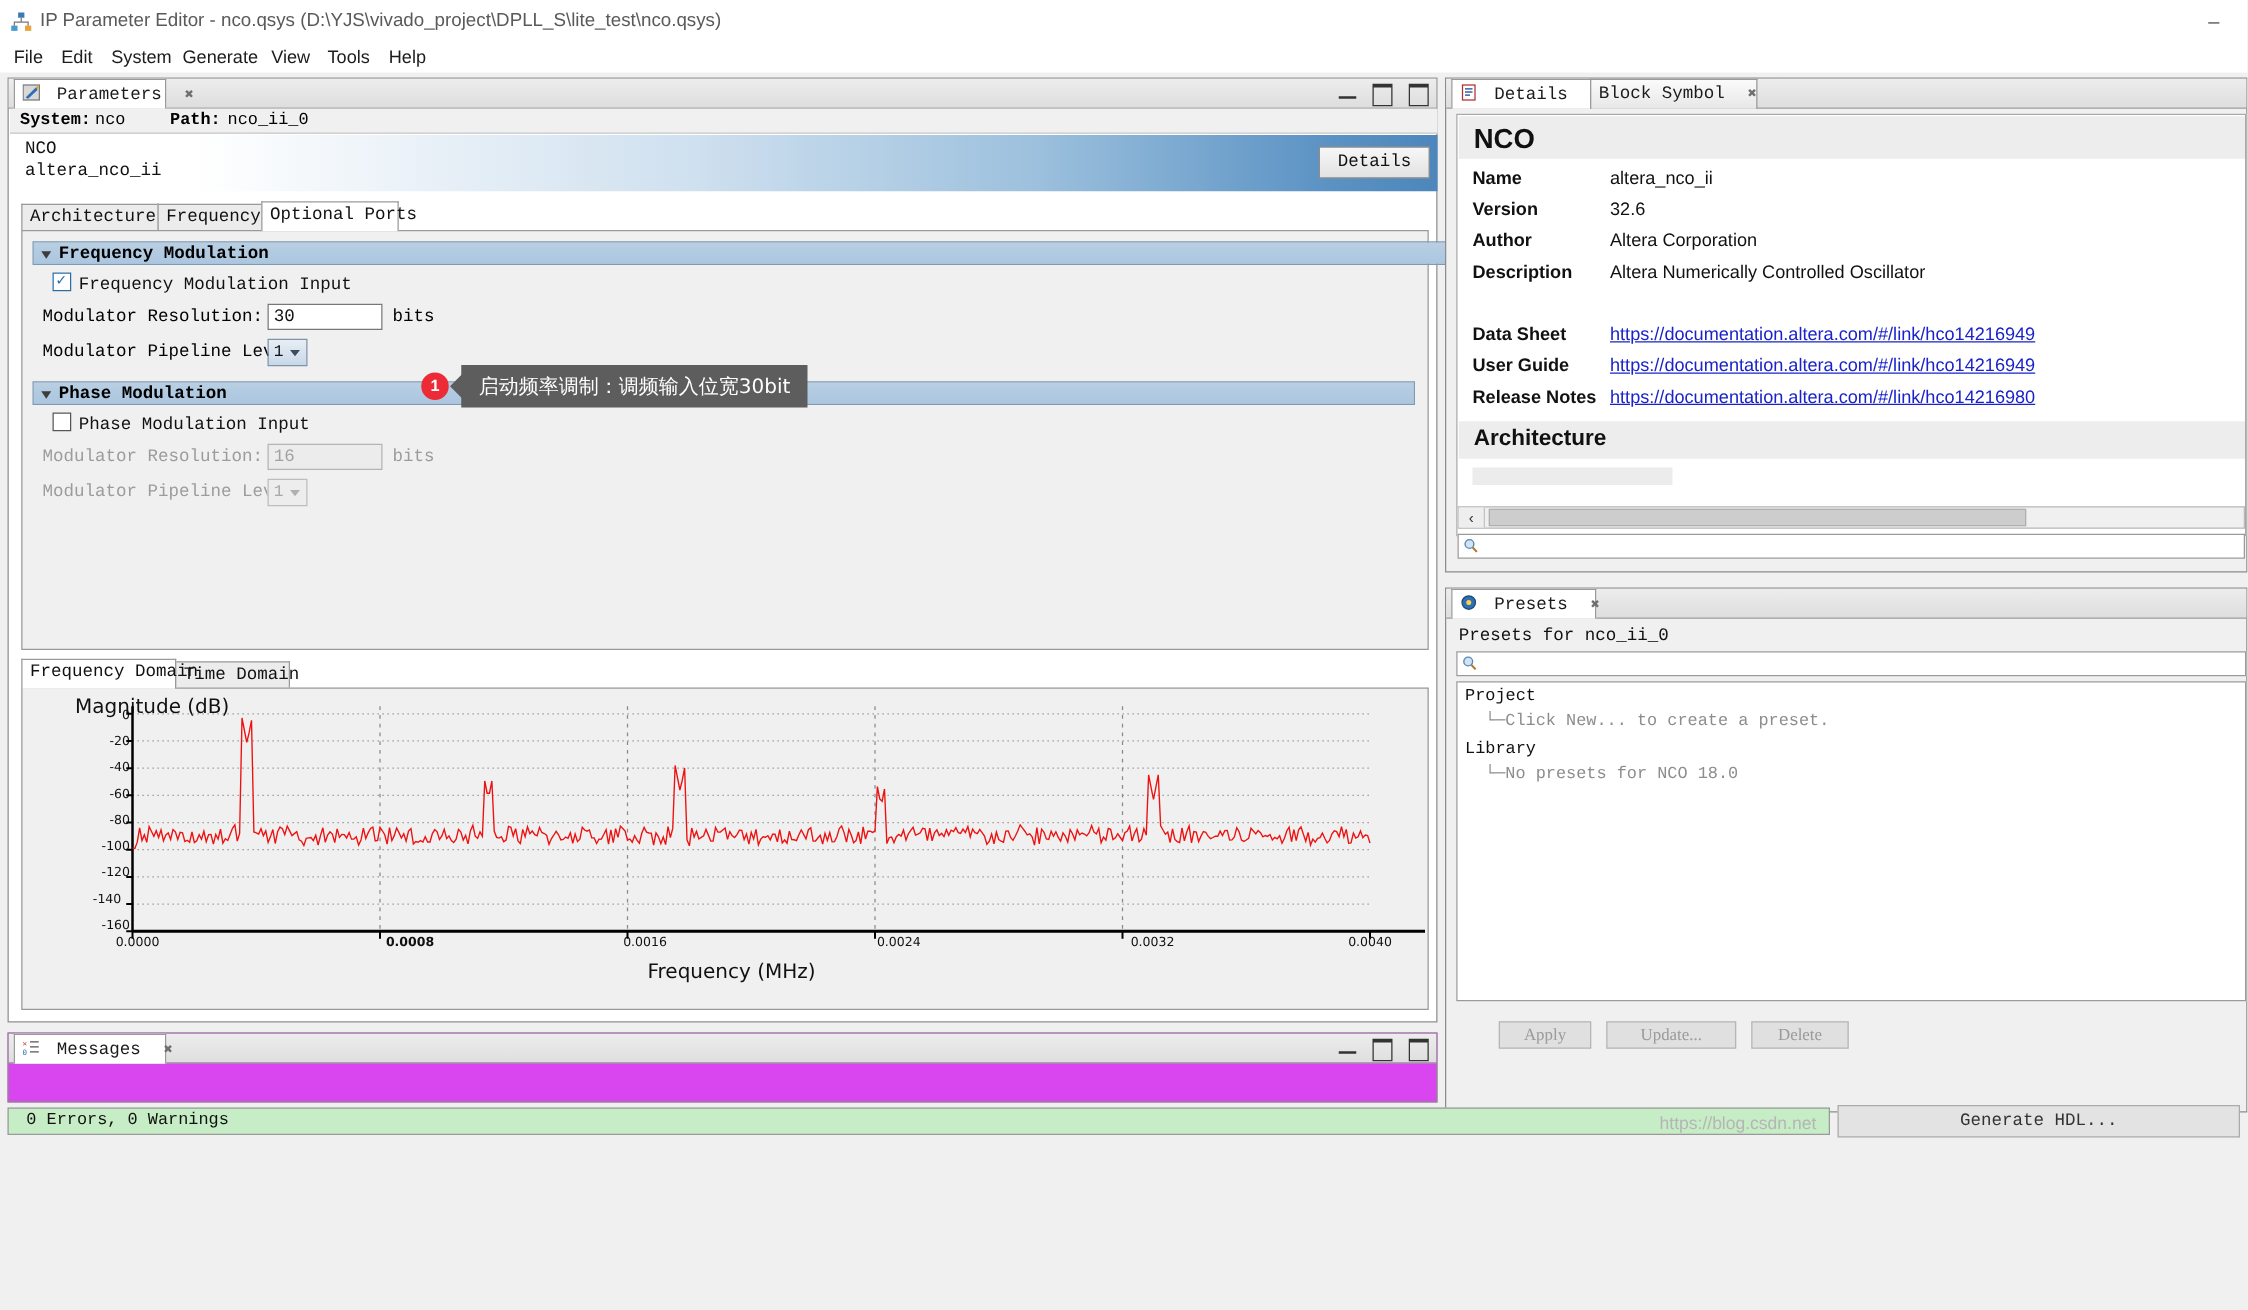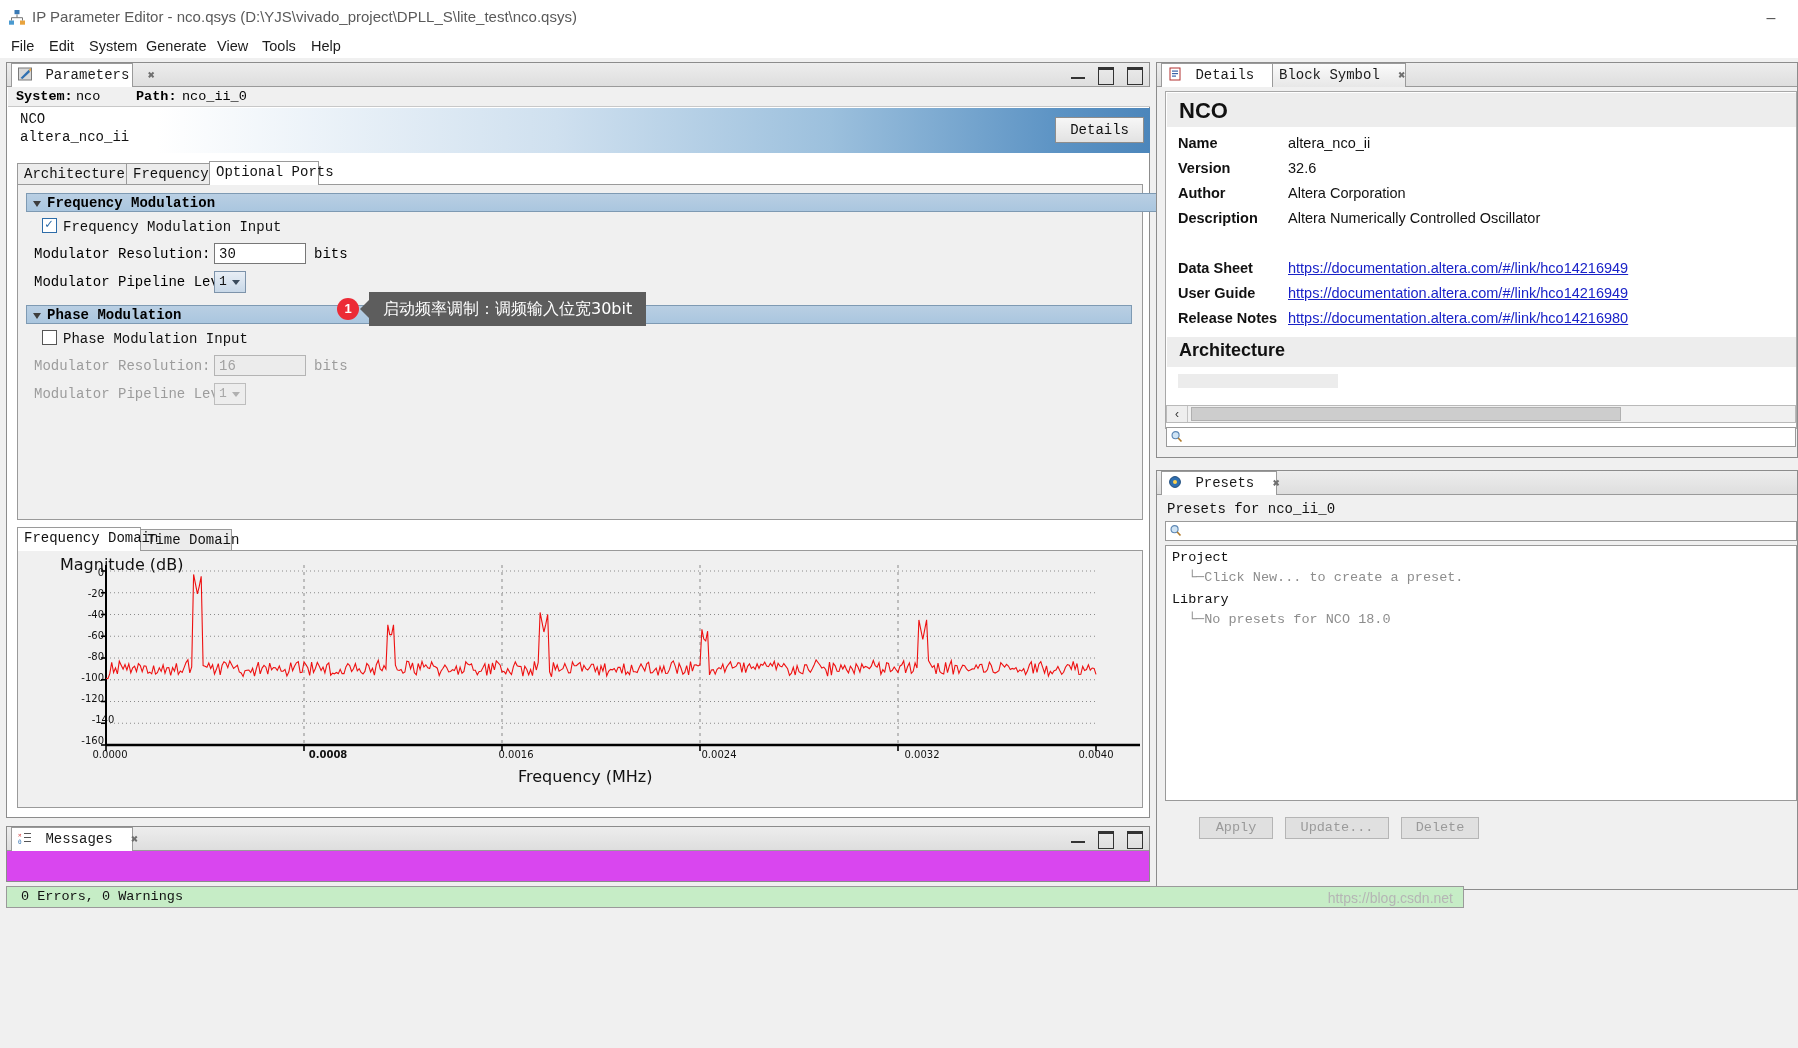--- a/index.html
+++ b/index.html
@@ -126,21 +126,21 @@
      font-family:"Liberation Sans",sans-serif;font-size:12px;text-align:center;line-height:16px;color:#333;}
   .searchbar{position:absolute;height:20px;background:#fff;border:1px solid #9a9a9a;box-sizing:border-box;}
 
   
   #presets-panel{left:1156px;top:470px;width:642px;height:420px;background:#f0f0f0;}
   .presetlbl{position:absolute;left:10px;top:30px;font-size:14px;color:#111;}
   .presettree{position:absolute;left:8px;top:74px;width:632px;height:256px;background:#fff;border:1px solid #9a9a9a;box-sizing:border-box;}
   .ptline{position:absolute;left:6px;font-size:13.5px;white-space:nowrap;color:#111;}
   .ptline.sub{color:#8d8d8d;}
   .pbtn{position:absolute;top:346px;height:22px;box-sizing:border-box;background:#e0e0e0;border:1px solid #b5b5b5;
-     font-family:Liberation Mono, monospace;font-size:13.5px;color:#9a9a9a;text-align:center;line-height:20px;}
+     font-family:Liberation Serif, serif;font-size:13.5px;color:#9a9a9a;text-align:center;line-height:20px;}
 
   
   #messages-panel{left:6px;top:826px;width:1144px;height:56px;background:#d946ef;}
   .msgtable{position:absolute;left:8px;top:26px;width:1128px;height:24px;background:#fff;border:1px solid #9a9a9a;box-sizing:border-box;}
   .mcol{position:absolute;top:0;height:22px;border-right:1px solid #b7b7b7;box-sizing:border-box;}
   .mcol span{position:absolute;left:8px;top:2px;font-size:13.5px;color:#111;}
 
   
   .statusbar{position:absolute;left:6px;top:886px;width:1458px;height:22px;background:#c6edc6;border:1px solid #9a9a9a;box-sizing:border-box;}
   .statusbar .st{position:absolute;left:14px;top:2px;font-size:13.5px;color:#111;}
@@ -266,21 +266,21 @@
       <div class="axis-lbl" style="left:42px;top:4px;">Magnitude (dB)</div>
       <div class="axis-lbl" style="left:500px;top:216px;">Frequency (MHz)</div>
 
       <div class="ytick" style="left:52px;top:16px;">0</div>
       <div class="ytick" style="left:52px;top:37px;">-20</div>
       <div class="ytick" style="left:52px;top:58px;">-40</div>
       <div class="ytick" style="left:52px;top:79px;">-60</div>
       <div class="ytick" style="left:52px;top:100px;">-80</div>
       <div class="ytick" style="left:52px;top:121px;">-100</div>
       <div class="ytick" style="left:52px;top:142px;">-120</div>
-      <div class="ytick" style="left:68px;top:163px;text-align:center;">-140</div>
+      <div class="ytick" style="left:45px;top:163px;">-140</div>
       <div class="ytick" style="left:52px;top:184px;">-160</div>
 
       <div class="xtick" style="left:62px;top:198px;">0.0000</div>
       <div class="xtick" style="left:280px;top:198px;font-weight:bold;">0.0008</div>
       <div class="xtick" style="left:468px;top:198px;">0.0016</div>
       <div class="xtick" style="left:671px;top:198px;">0.0024</div>
       <div class="xtick" style="left:874px;top:198px;">0.0032</div>
       <div class="xtick" style="left:1048px;top:198px;">0.0040</div>
 
       <svg id="chart-svg" width="1124" height="256" viewBox="0 0 1124 256" style="position:absolute;left:0;top:0;">
@@ -442,14 +442,15 @@
       <span style="border:1.5px solid #333;border-top-width:3px;"></span>
       <span style="border:1.5px solid #333;border-top-width:3px;"></span>
     </div>
 
   </div>
 
   <div class="statusbar">
     <div class="st">0 Errors, 0 Warnings</div>
     <div class="watermark">https://blog.csdn.net</div>
   </div>
+  <div class="genhdl">Generate HDL...</div>
 
 </div>
 
 </body></html>

